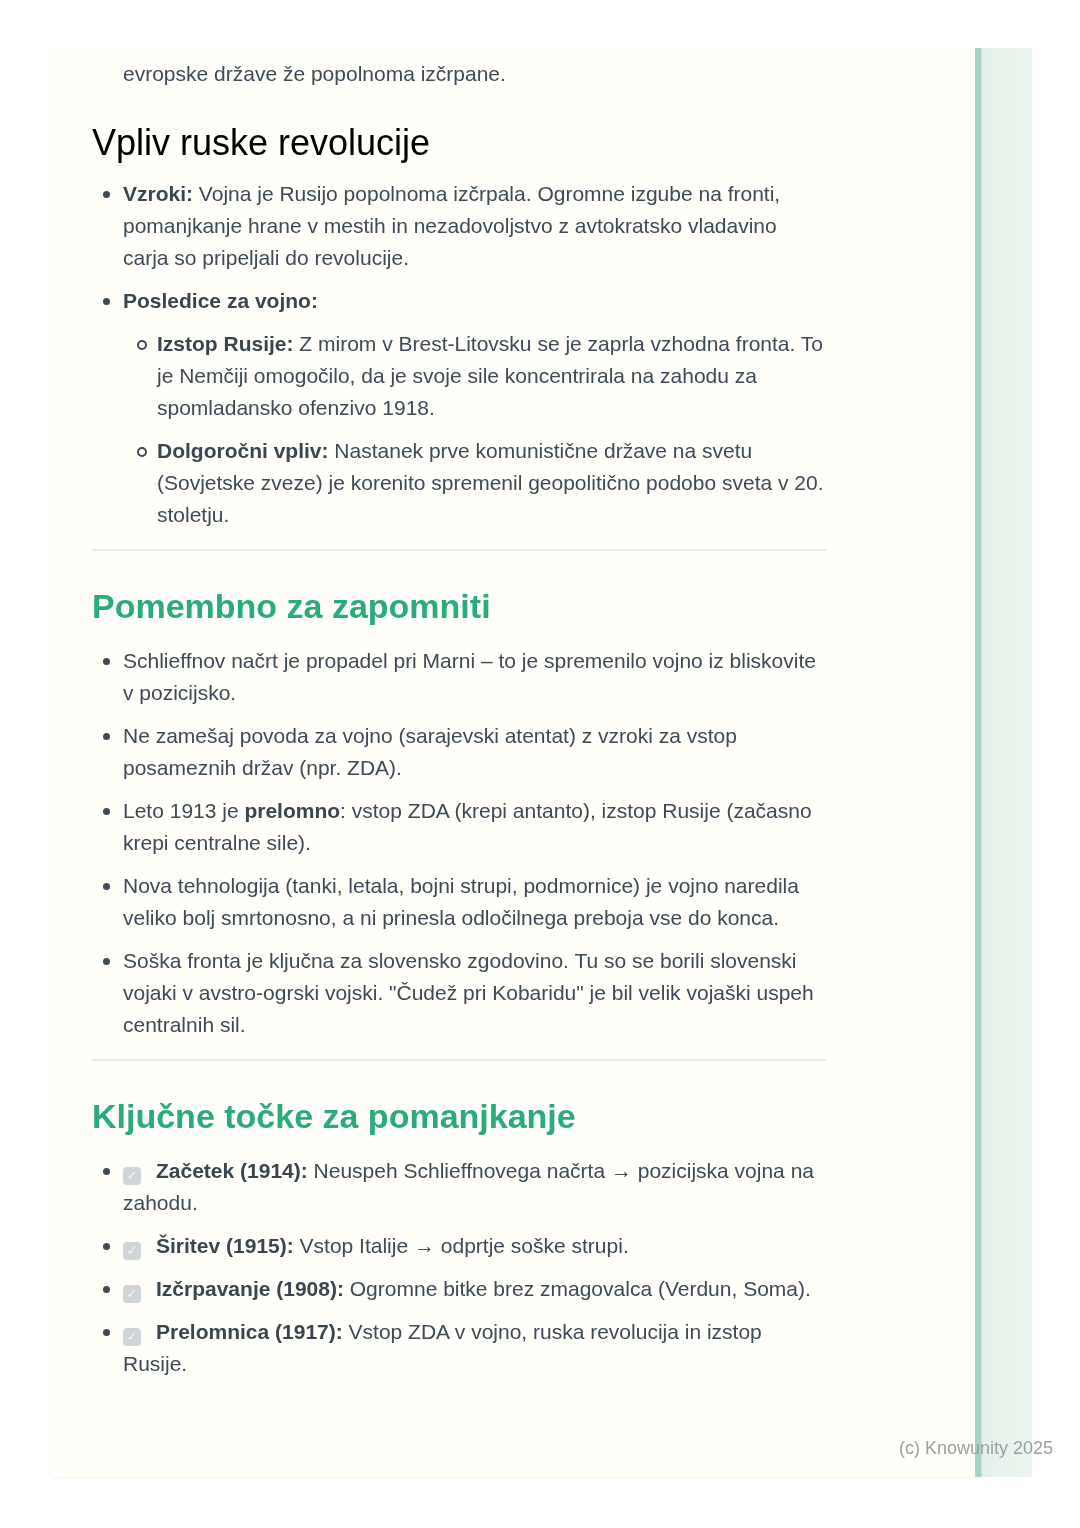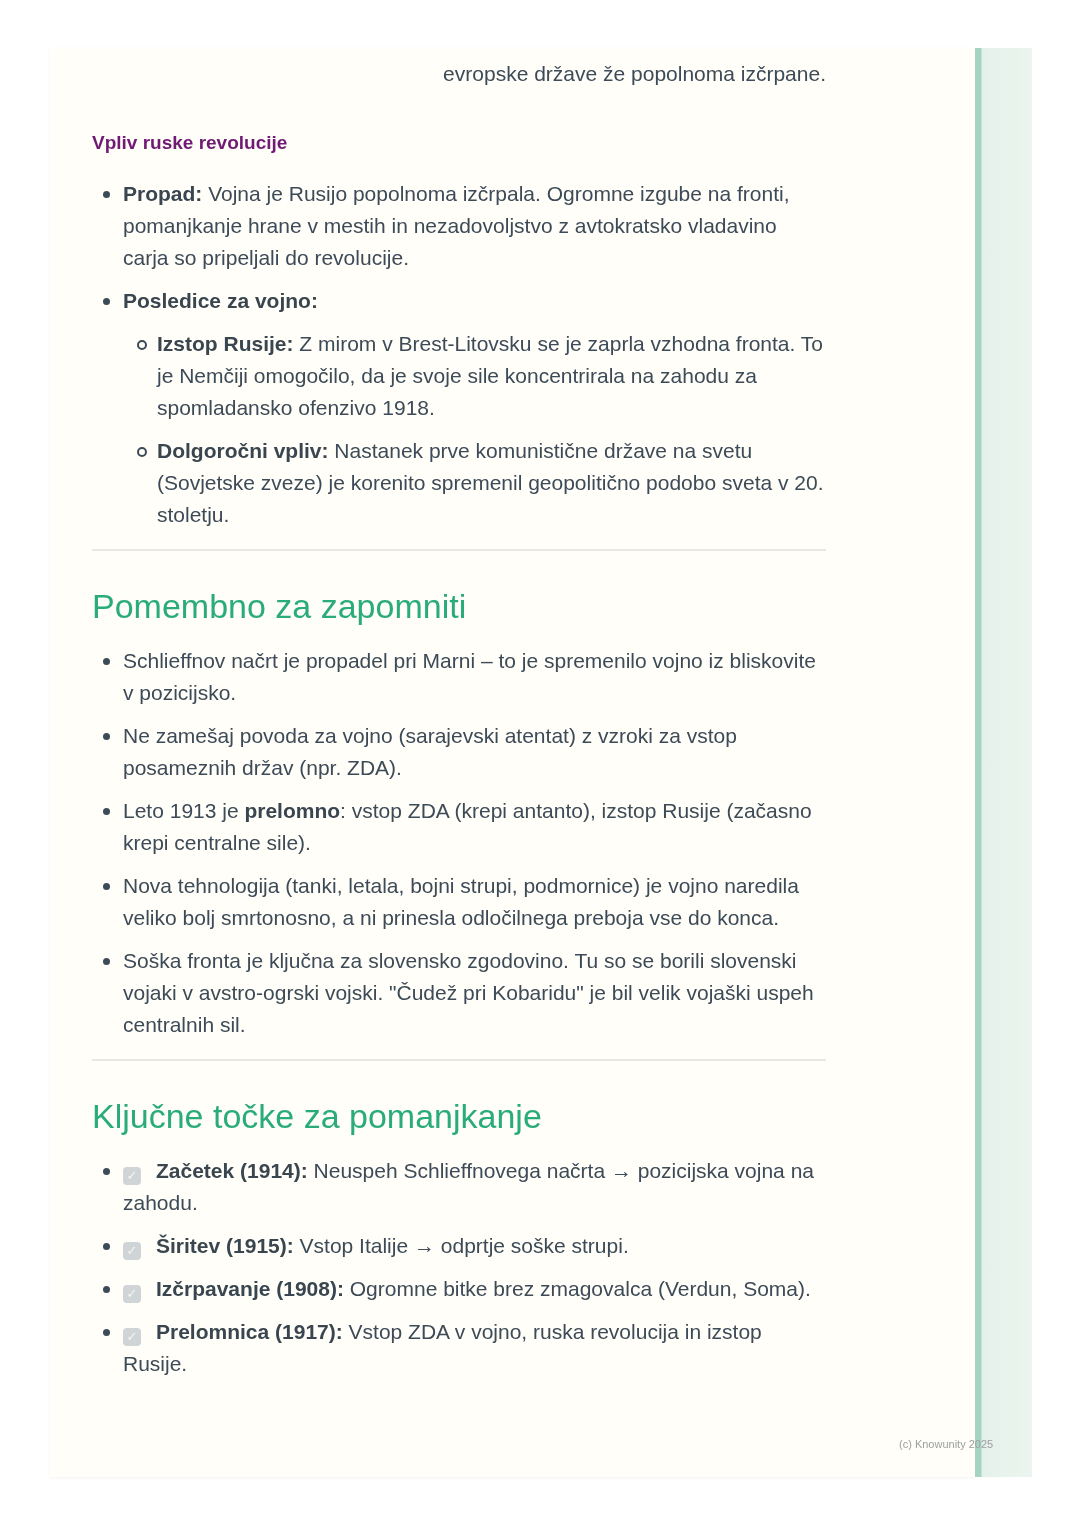--- a/index.html
+++ b/index.html
@@ -21,35 +21,35 @@
   }
   .content {
     margin: 0 49px 0 42px;
     width: 734px;
     padding-top: 10px;
     color: #3d4a57;
     font-size: 21px;
     line-height: 32px;
   }
 
-  .intro { margin-left: 31px; margin-bottom: 0; text-align: right; }
+  .intro { margin-left: 31px; margin-bottom: 0; }
 
   h2.section-title {
     color: #2aab7c;
     font-size: 34px;
     line-height: 42px;
-    font-weight: 400;
+    font-weight: 700;
     margin-top: 34px;
     margin-bottom: 0;
   }
   h3.section-title {
-    color: #701a75;
-    font-size: 19px;
+    color: #000000;
+    font-size: 36px;
     line-height: 34px;
-    font-weight: 700;
+    font-weight: 400;
     margin-top: 36px;
     margin-bottom: 0;
   }
 
   .divider {
     height: 2px;
     background: #e8e8e4;
     margin-top: 18px;
   }
 
@@ -103,37 +103,37 @@
   .sidebar {
     position: absolute;
     left: 975px; top: 48px;
     width: 57px; height: 1429px;
     background: linear-gradient(to right, #a5d5c2 0px, #a5d5c2 6px, #e4f1ea 7px, #ecf5ef 57px);
   }
 
   .footer-credit {
     position: absolute;
     left: 899px; top: 1438px;
-    font-size: 11px;
+    font-size: 18px;
     color: #9c9fa0;
     z-index: 3;
     white-space: nowrap;
   }
 </style>
 </head>
 <body>
 
 <div class="canvas">
   <div class="page">
     <div class="content">
       <p class="intro">evropske države že popolnoma izčrpane.</p>
       <div id="sections">
           <h3 class="section-title">Vpliv ruske revolucije</h3>
           <ul class="list">
-            <li><strong>Propad:</strong><span> Vojna je Rusijo popolnoma izčrpala. Ogromne izgube na fronti, pomanjkanje hrane v mestih in nezadovoljstvo z avtokratsko vladavino carja so pripeljali do revolucije.</span></li>
+            <li><strong>Vzroki:</strong><span> Vojna je Rusijo popolnoma izčrpala. Ogromne izgube na fronti, pomanjkanje hrane v mestih in nezadovoljstvo z avtokratsko vladavino carja so pripeljali do revolucije.</span></li>
             <li><strong>Posledice za vojno:</strong><ul class="sublist">
                 <li><strong>Izstop Rusije:</strong><span> Z mirom v Brest-Litovsku se je zaprla vzhodna fronta. To je Nemčiji omogočilo, da je svoje sile koncentrirala na zahodu za spomladansko ofenzivo 1918.</span></li>
                 <li><strong>Dolgoročni vpliv:</strong><span> Nastanek prve komunistične države na svetu (Sovjetske zveze) je korenito spremenil geopolitično podobo sveta v 20. stoletju.</span></li>
               </ul></li>
           </ul>
           <div class="divider"></div>
           <h2 class="section-title">Pomembno za zapomniti</h2>
           <ul class="list">
             <li><span>Schlieffnov načrt je propadel pri Marni – to je spremenilo vojno iz bliskovite v pozicijsko.</span></li>
             <li><span>Ne zamešaj povoda za vojno (sarajevski atentat) z vzroki za vstop posameznih držav (npr. ZDA).</span></li>

